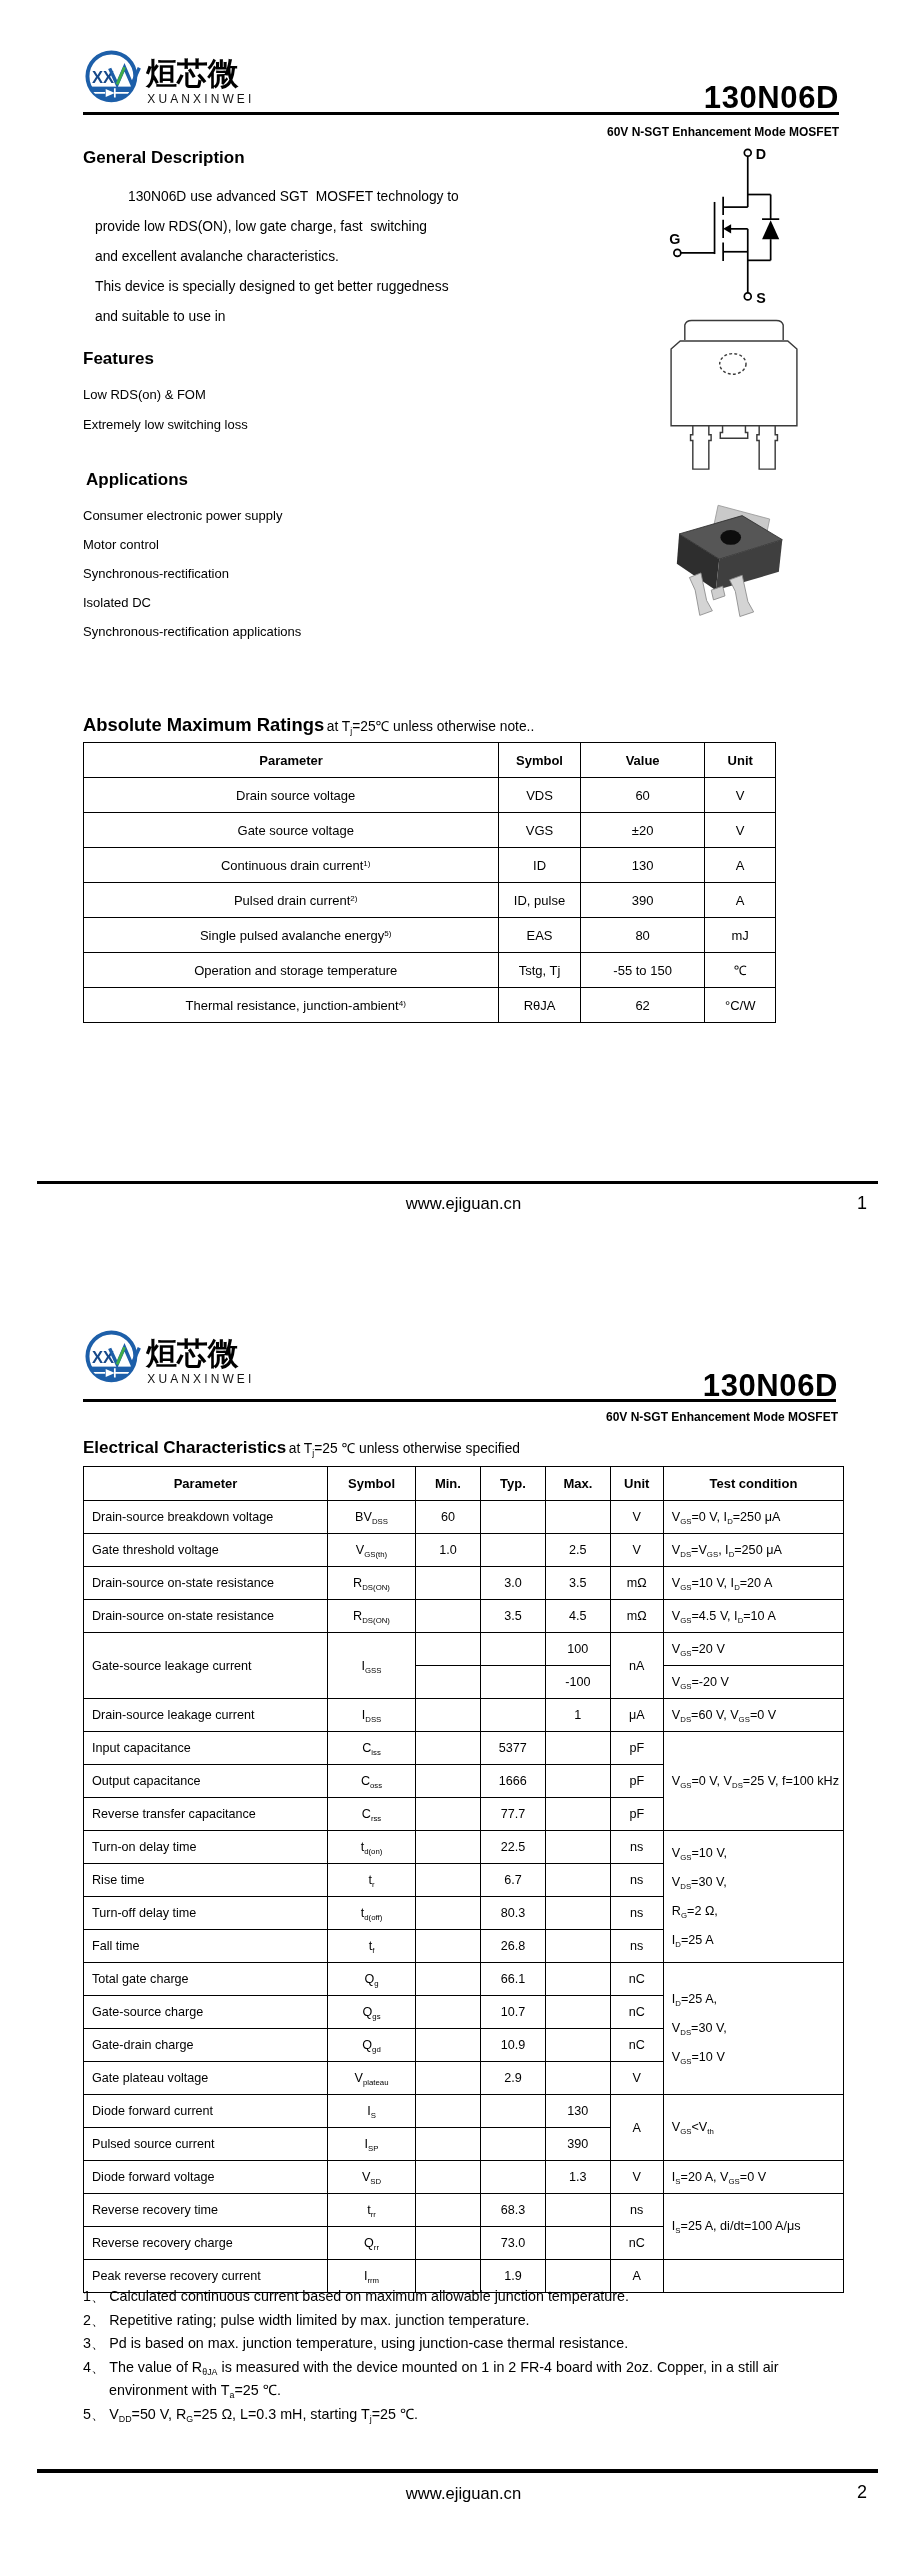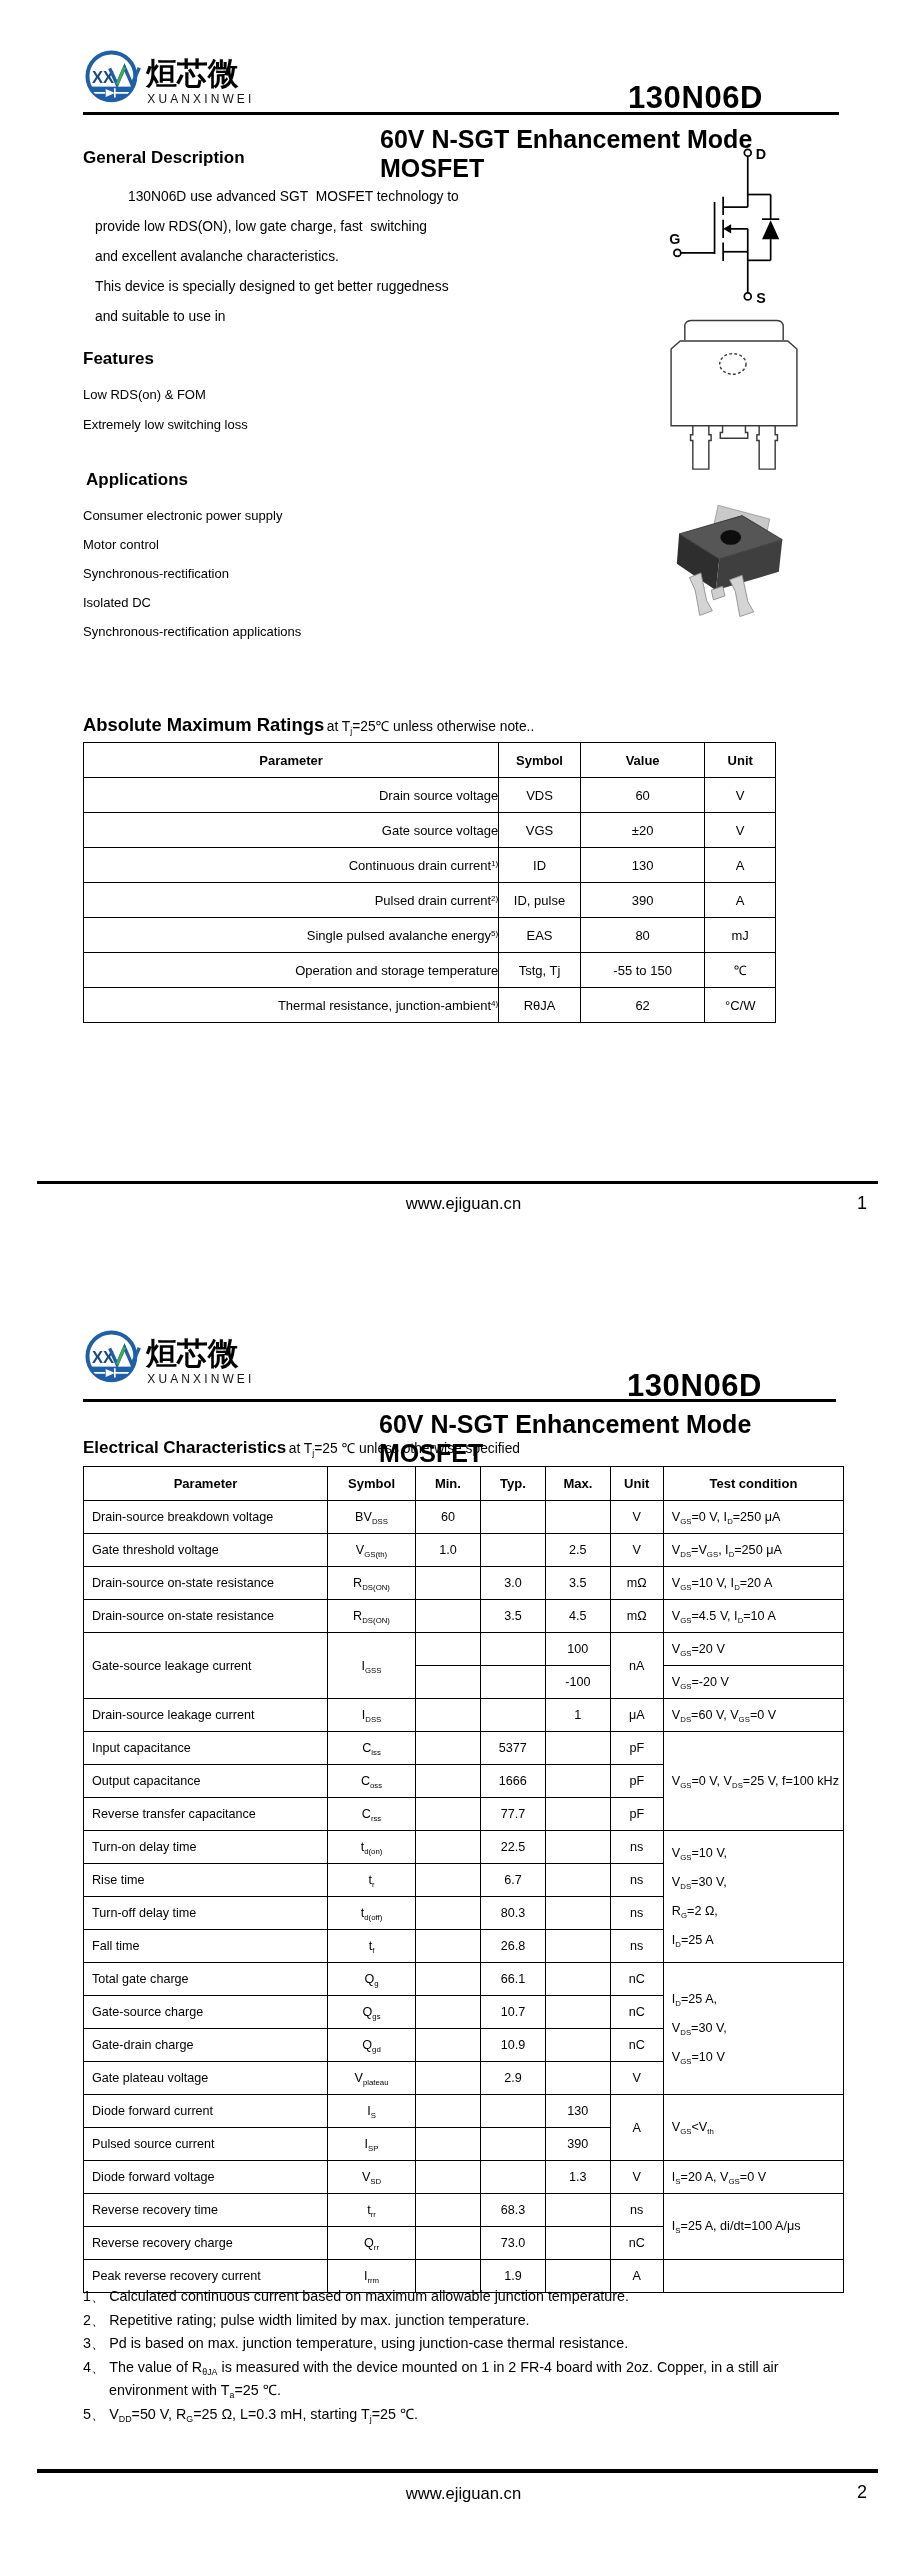--- a/index.html
+++ b/index.html
@@ -2,33 +2,33 @@
 <html style="font-size:9.2px"><head>
 <meta charset="utf-8">
 <style>
   html,body{margin:0;padding:0;background:#fff}
   body{width:911px;height:2576px;position:relative;overflow:hidden;
        font-family:"Liberation Sans",sans-serif;color:#000;}
   .abs{position:absolute}
   sub{font-size:62%;vertical-align:-0.35em;line-height:0}
   sup{font-size:62%;vertical-align:0.5em;line-height:0}
   .rule{position:absolute;height:3.4px;background:#000}
-  .model{font-size:31px;font-weight:bold;text-align:center;letter-spacing:0.6px}
-  .subtitle{font-size:25px;font-weight:bold;text-align:left}
+  .model{font-size:31px;font-weight:bold;text-align:right;letter-spacing:0.6px}
+  .subtitle{font-size:12px;font-weight:bold;text-align:right}
   .h-sec{font-size:17px;font-weight:bold}
   .h-amr{font-size:18.4px;font-weight:bold}
   .h-suffix{font-size:13.8px;font-weight:normal}
   .gd-line{font-size:13.8px;line-height:30px;white-space:pre}
   .indent1{padding-left:33px}
   .li-line{font-size:13px;line-height:30px}
   table{border-collapse:collapse;table-layout:fixed}
   .amr{position:absolute;left:83px;top:742px;width:693px}
   .amr th,.amr td{border:1.1px solid #000;height:34px;font-size:13px;text-align:center;padding:0;font-weight:normal}
   .amr th{font-weight:bold}
-  .amr td.l{text-align:right;padding-left:9.2px}
+  .amr td.l{text-align:center;padding-left:9.2px}
   .ec{position:absolute;left:83px;top:1466px;width:761px;border:1.7px solid #000}
   .ec th,.ec td{border:1.1px solid #000;border-top-width:1.7px;border-bottom-width:1.7px;
       font-size:12.6px;text-align:center;padding:0;height:32px;font-weight:normal;vertical-align:middle}
   .ec th{height:33px;font-size:13px;font-weight:bold}
   .ec td.l{text-align:left;padding-left:8px}
   .ec td.t{text-align:left;padding-left:8px;padding-right:3.4px;line-height:1.5}
   .ec td.ml{white-space:pre-line;line-height:29px}
   .note-line{font-size:14.3px;line-height:23.5px}
   .note-cont{padding-left:26px}
   .footer-url{font-size:16.6px;text-align:center}

